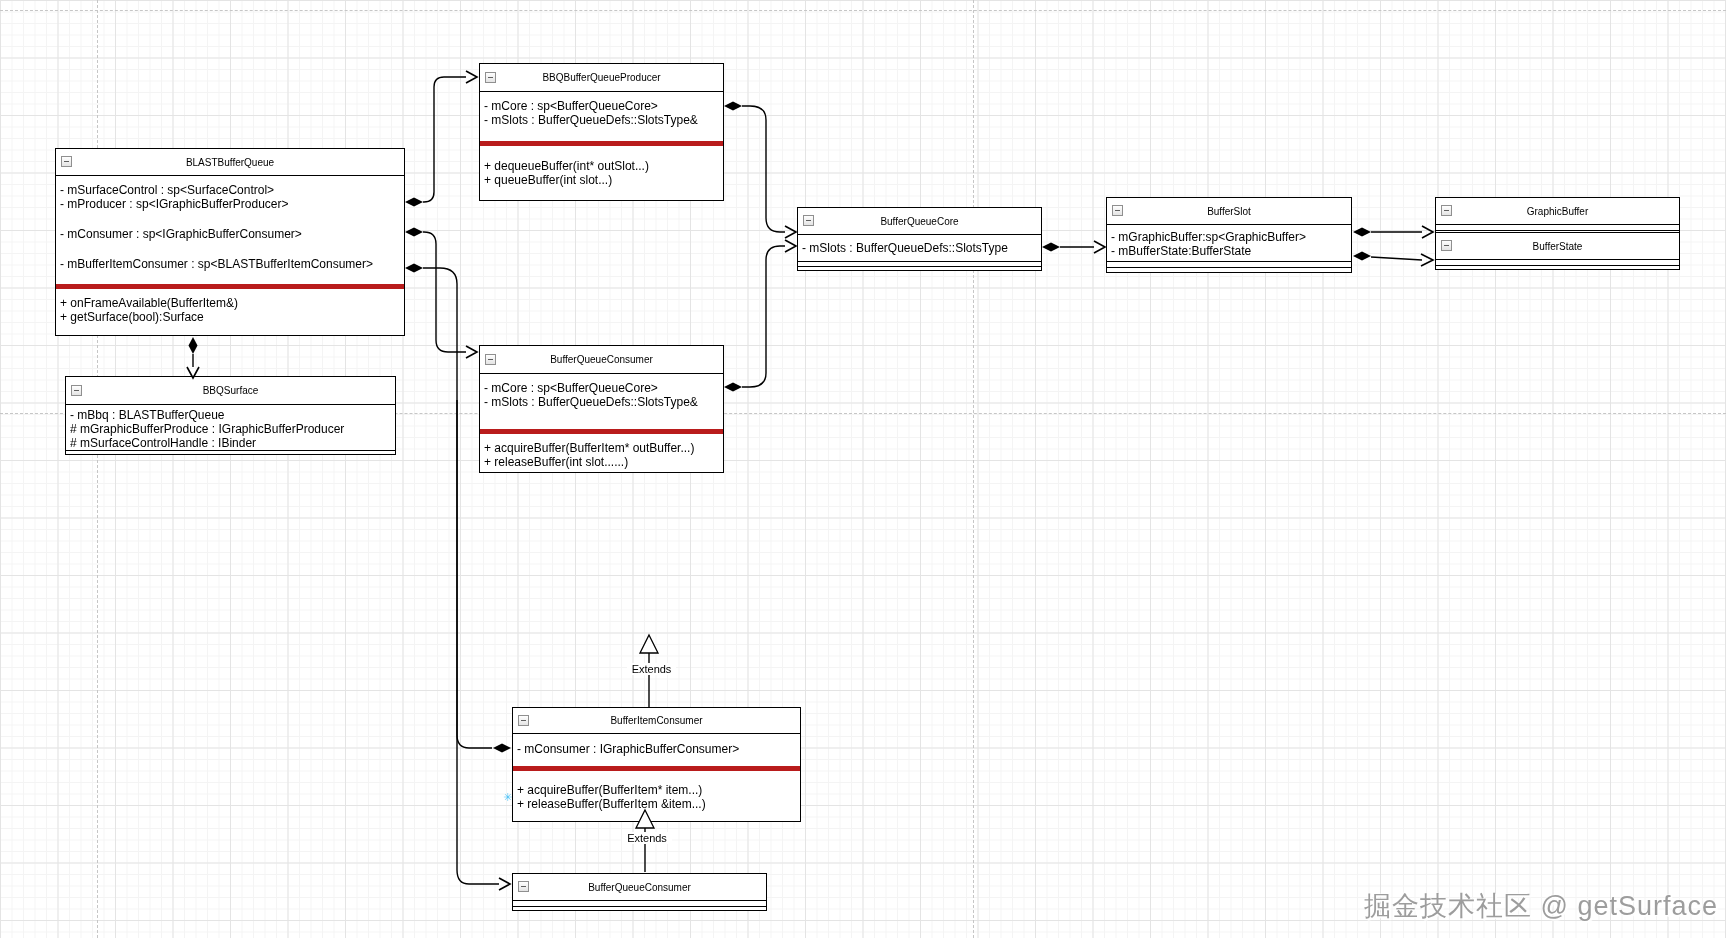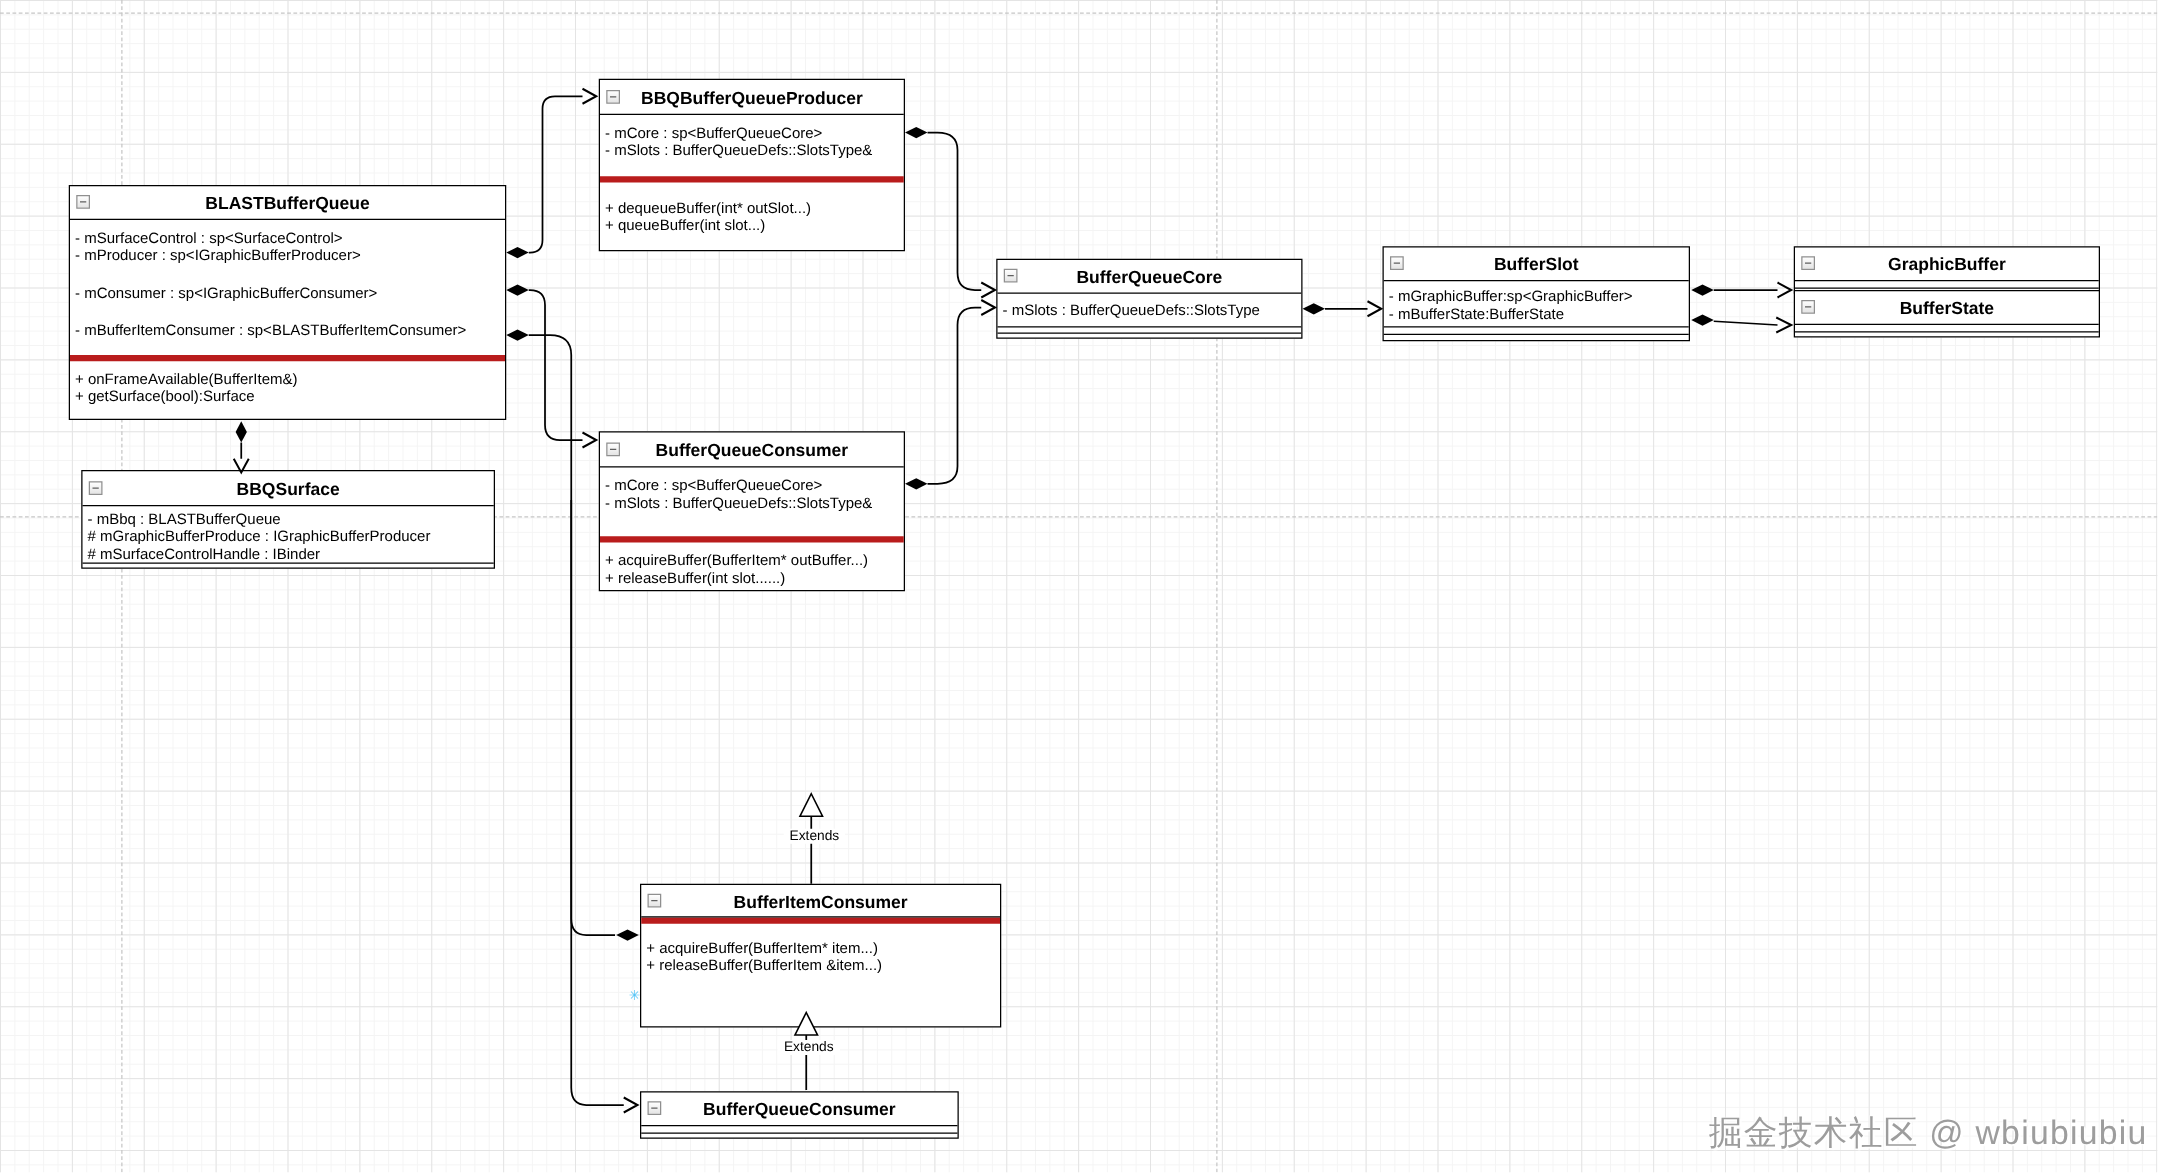--- a/index.html
+++ b/index.html
@@ -11,21 +11,21 @@
       linear-gradient(#e4e4e4 1px, transparent 1px),
       linear-gradient(90deg,#e4e4e4 1px, transparent 1px),
       linear-gradient(#f4f4f4 1px, transparent 1px),
       linear-gradient(90deg,#f4f4f4 1px, transparent 1px);
     background-size:57.5px 57.5px,57.5px 57.5px,11.5px 11.5px,11.5px 11.5px;
   }
   .page-divider-v{position:absolute;top:0;bottom:0;width:0;border-left:1px dashed #c6c6c6;z-index:1;}
   .page-divider-h{position:absolute;left:0;right:0;height:0;border-top:1px dashed #c6c6c6;z-index:1;}
 
   .uml-class{position:absolute;background:#fff;border:1px solid #000;box-sizing:border-box;z-index:2;display:flex;flex-direction:column;}
-  .uml-title{position:relative;border-bottom:1px solid #000;font-weight:bold;font-size:14px;
+  .uml-title{position:relative;border-bottom:1px solid #000;font-weight:normal;font-size:10px;
     display:flex;align-items:center;justify-content:center;flex:0 0 auto;box-sizing:border-box;}
   .collapse{position:absolute;left:5px;top:50%;margin-top:-6px;width:11px;height:11px;box-sizing:border-box;
     border:1px solid #8f8f8f;background:linear-gradient(#fefefe,#e4e4e4);}
   .collapse .minus{position:absolute;left:2px;right:2px;top:4px;height:1px;background:#5f5f5f;}
   .comp{box-sizing:border-box;font-size:12px;line-height:14px;padding:7px 4px 0 4px;flex:0 0 auto;overflow:visible;}
   .comp.bordered{border-top:5px solid #b91c1c;}
   .uml-line{white-space:nowrap;}
   .empty-comp{border-top:1px solid #000;flex:0 0 auto;}
 
   .edges{position:absolute;left:0;top:0;z-index:5;pointer-events:none;}
@@ -164,20 +164,23 @@
   </div>
 
 
   <div class="uml-class" style="left:512px;top:707px;width:289px;height:115px">
     <div class="uml-title" style="height:26px">
       <span class="collapse">
           <span class="minus"></span>
         </span>
       <span>BufferItemConsumer</span>
     </div>
+    <div class="comp" style="height:32px;padding-top:8px">
+      <div class="uml-line">- mConsumer : IGraphicBufferConsumer&gt;</div>
+    </div>
     <div class="comp bordered" style="flex:1 1 auto;padding-top:12px">
       <div class="uml-line">+ acquireBuffer(BufferItem* item...)</div>
       <div class="uml-line">+ releaseBuffer(BufferItem &amp;item...)</div>
     </div>
   </div>
 
   <div class="uml-class" style="left:512px;top:873px;width:255px;height:38px">
     <div class="uml-title" style="height:26px;border-bottom:none">
       <span class="collapse">
           <span class="minus"></span>
@@ -258,15 +261,15 @@
       <path d="M 645 828 V 872" stroke="#000" stroke-width="1.4" fill="none"></path>
       <polygon points="645,810 654,828 636,828" fill="#fff" stroke="#000" stroke-width="1.3"></polygon>
     </g>
   </svg>
 
   <div class="edge-label" style="left:627px;top:663px;width:45px">Extends</div>
   <div class="edge-label" style="left:622px;top:832px;width:46px">Extends</div>
 
   <span class="handle-mark" style="left:503px;top:792px">✳</span>
 
-  <div class="watermark">掘金技术社区 @ wbiubiubiu</div>
+  <div class="watermark">掘金技术社区 @ getSurface</div>
 
 </div>
 
 </body></html>

